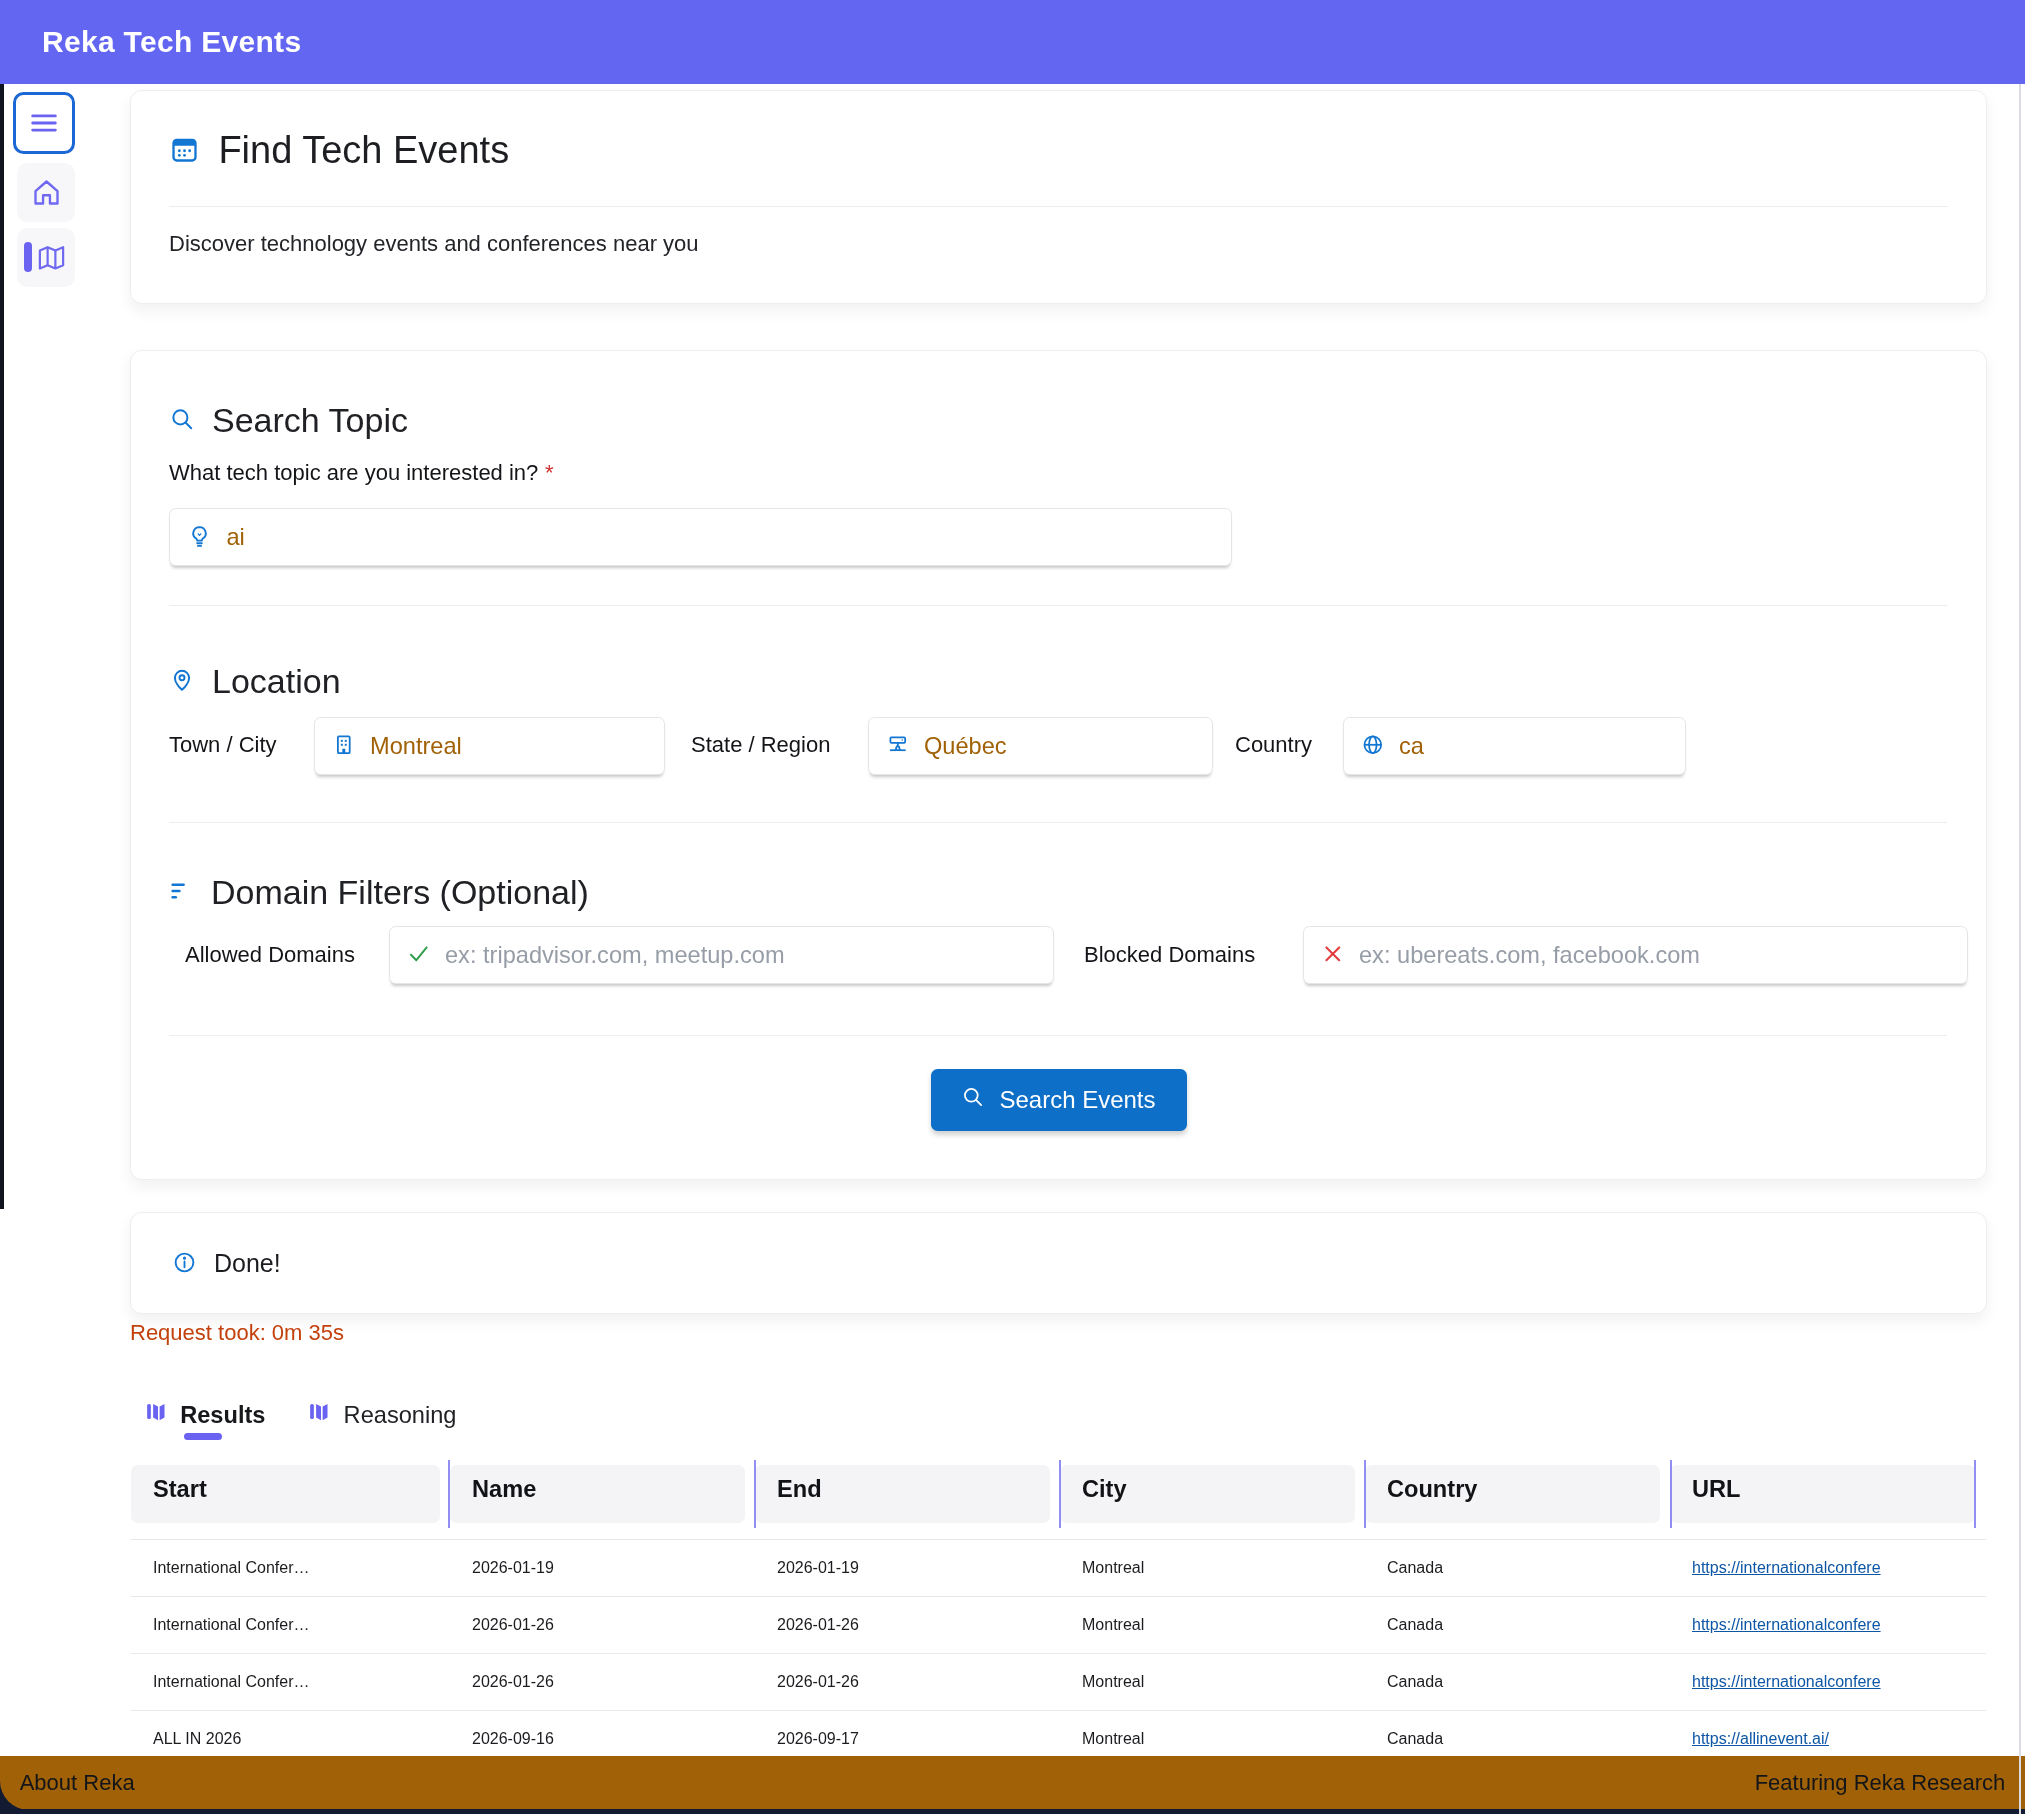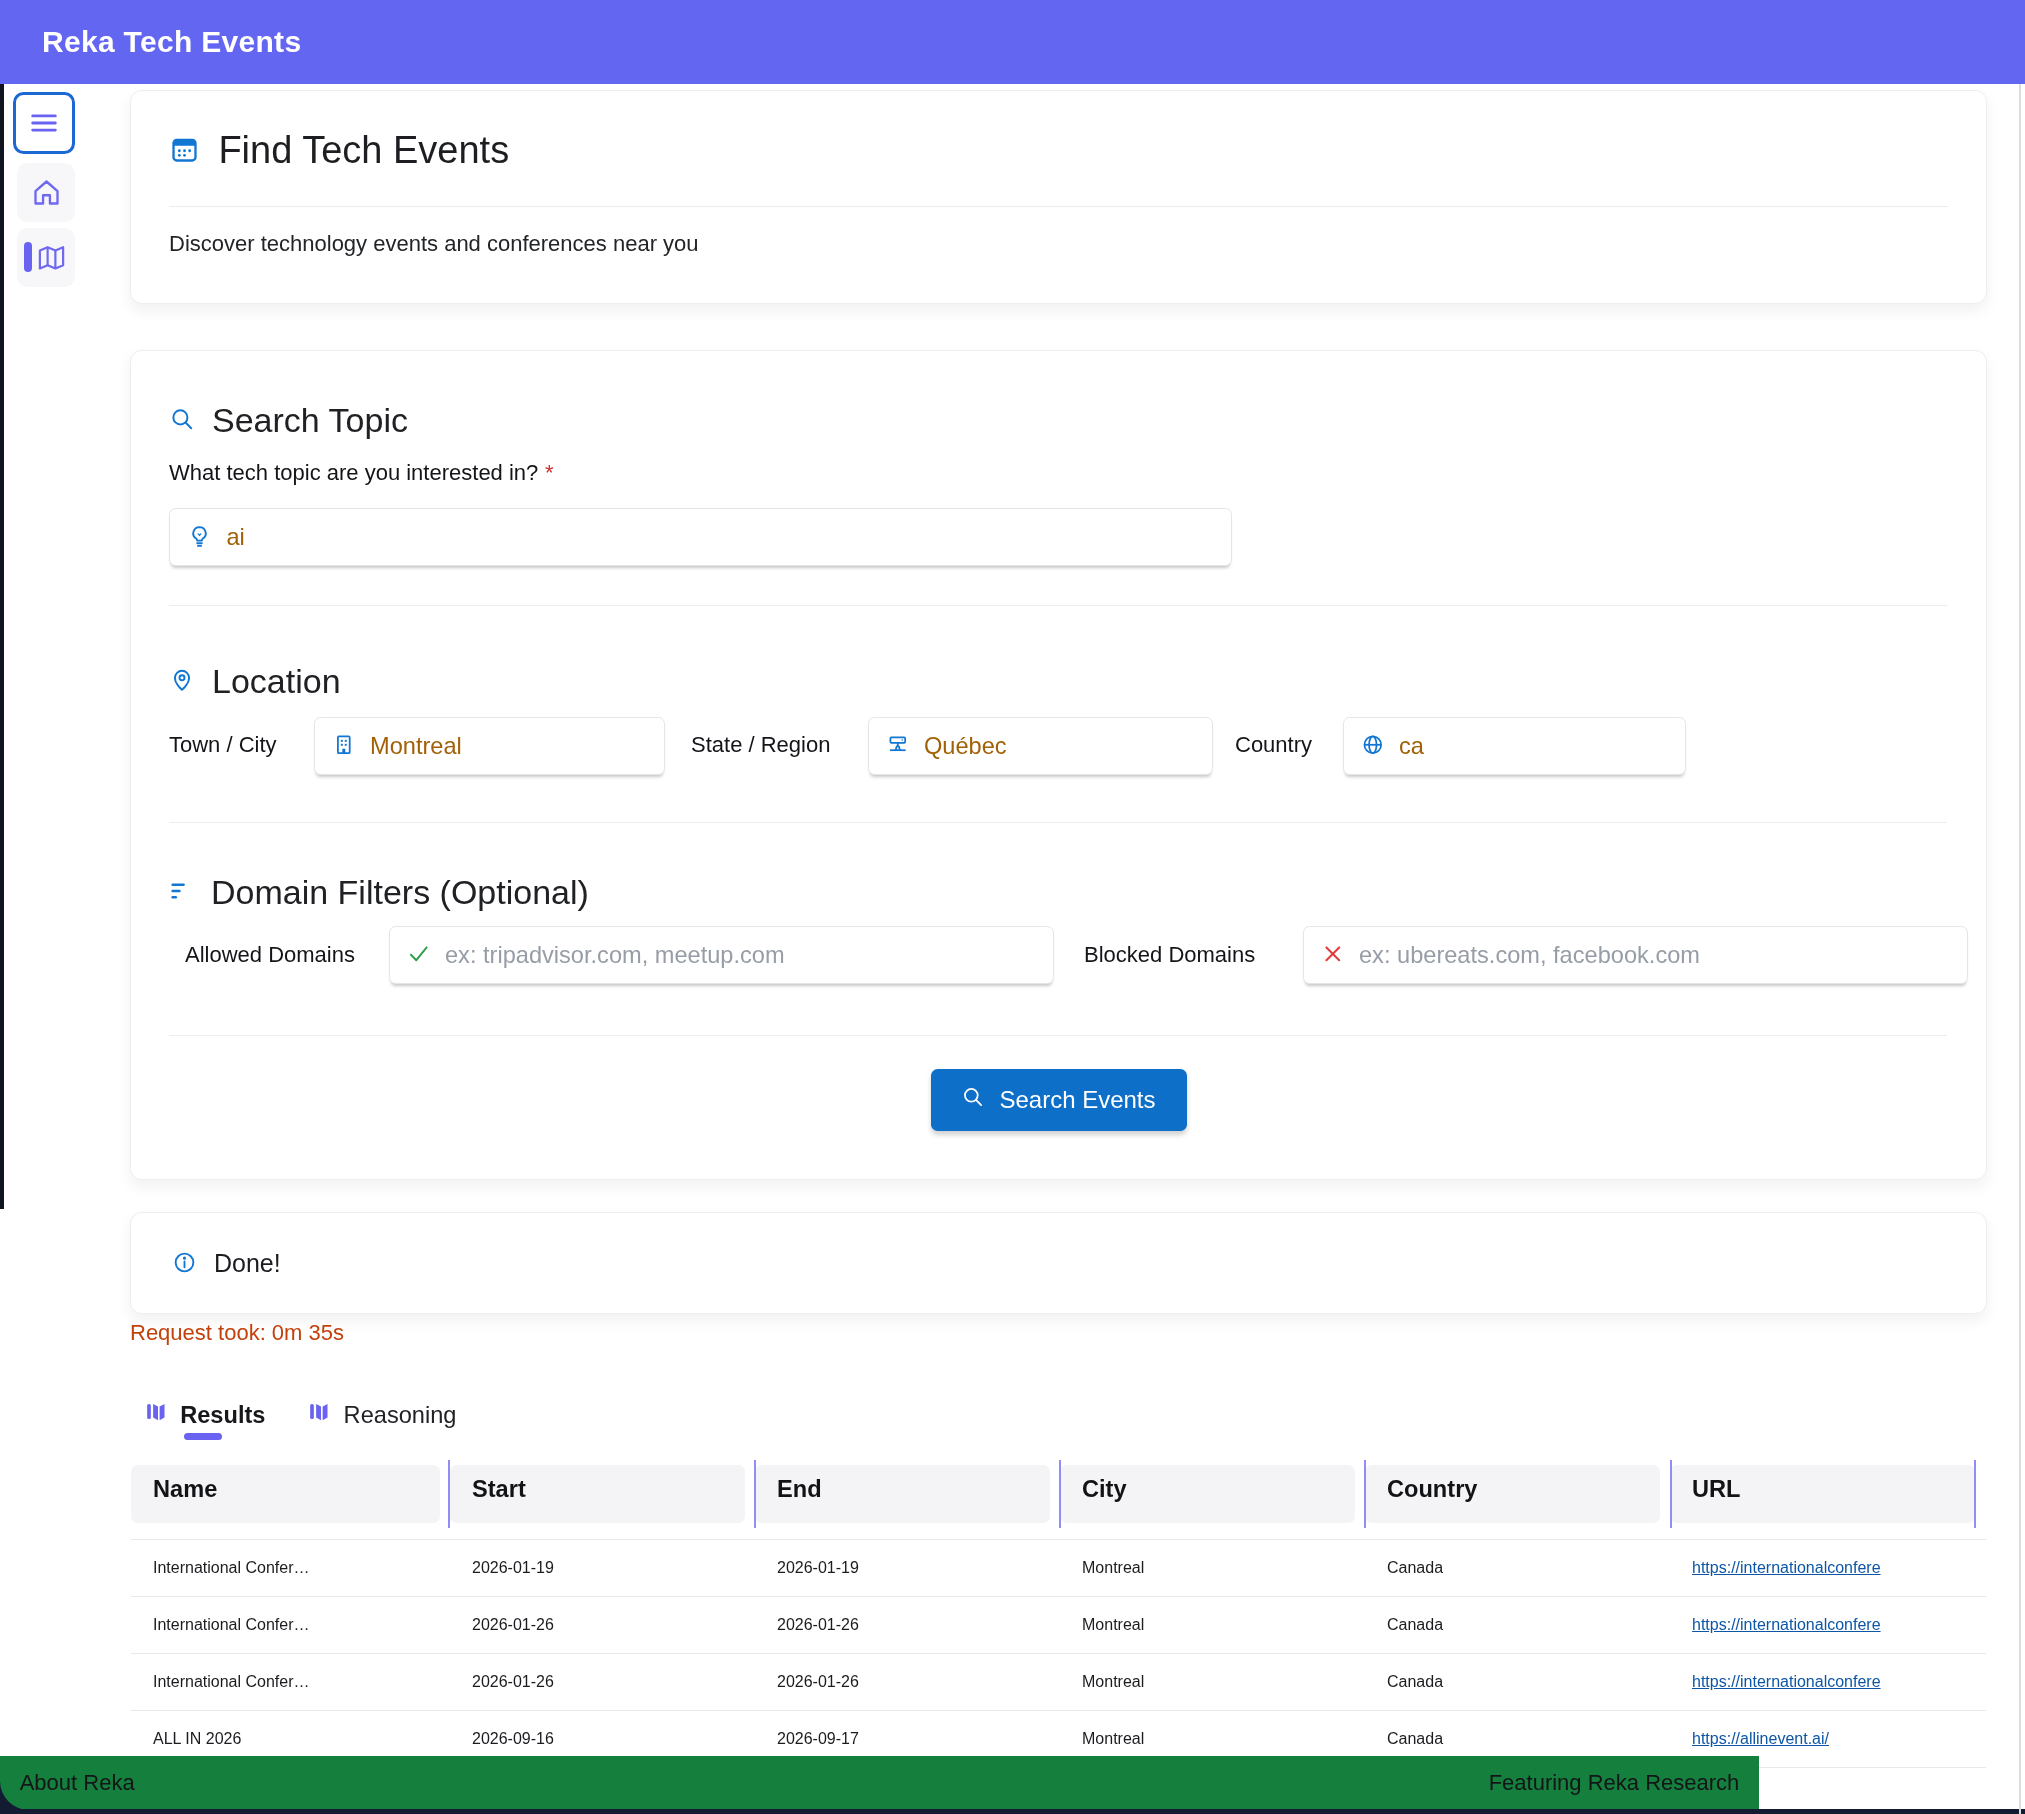--- a/index.html
+++ b/index.html
@@ -74,22 +74,22 @@
     font-weight:bold; font-size:23.6px; color:#121316; }
   .vsep { position:absolute; top:-5.2px; width:2px; height:68px; background:#928df3; }
   .tbody { margin-top:15.7px; border-top:1.3px solid #e9e9ec; }
   .trow { display:grid; grid-template-columns:319px 305px 305px 305px 305px 315px;
     height:57px; align-items:center; border-bottom:1.3px solid #e9e9ec; font-size:16px; color:#1b1c1f; }
   .td { padding-left:22px; white-space:nowrap; overflow:hidden; }
   .td a { color:#0d56a6; text-decoration:underline; display:block; white-space:nowrap; overflow:hidden; }
 
   
   .corner-wedge { position:absolute; left:0; top:1770px; width:29px; height:45px; background:#131b33; z-index:2; }
-  footer.appfooter { position:absolute; left:0; top:1756px; width:1759px; height:54px;
-    background:#15803d; display:flex; align-items:center; justify-content:space-between;
+  footer.appfooter { position:absolute; left:0; top:1756px; width:2025px; height:54px;
+    background:#a16207; display:flex; align-items:center; justify-content:space-between;
     padding:0 19.7px; font-size:22px; color:#141518; border-bottom-left-radius:29px; z-index:3; }
   .bottom-strip { position:absolute; left:0; top:1809px; width:2025px; height:5.9px; background:#131b33; z-index:4; }
 
   .page-scrollbar { position:absolute; left:2019px; top:84px; width:2px; height:1731px; background:#dcdce0; z-index:5; }
 
   .icon-blue { color:#1276d3; }
 </style>
 </head>
 <body>
 
@@ -325,22 +325,22 @@
           <path d="M13.5 7 L18 4.5 V17 L13.5 19.5 Z"></path>
         </svg>
       </span>
       <span>Reasoning</span>
     </div>
   </div>
   <div class="tab-underline"></div>
 
   <div class="rtable">
     <div class="thead">
+      <div class="th">Start</div>
       <div class="th">Name</div>
-      <div class="th">Start</div>
       <div class="th">End</div>
       <div class="th">City</div>
       <div class="th">Country</div>
       <div class="th">URL</div>
       <span class="vsep" style="left:317px"></span>
       <span class="vsep" style="left:623px"></span>
       <span class="vsep" style="left:928px"></span>
       <span class="vsep" style="left:1233px"></span>
       <span class="vsep" style="left:1539px"></span>
       <span class="vsep" style="left:1843px"></span>

